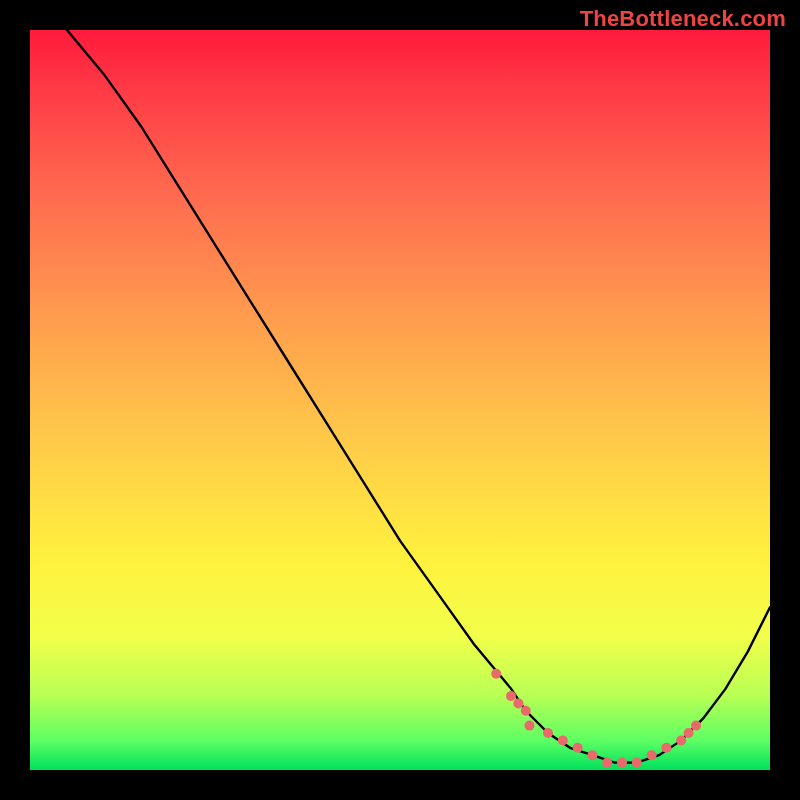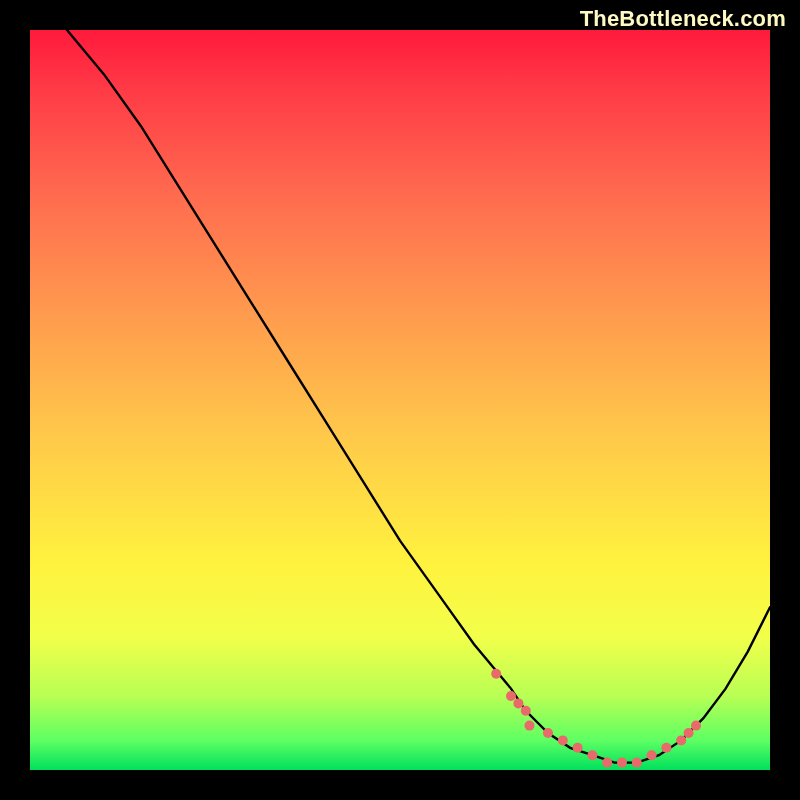--- a/index.html
+++ b/index.html
@@ -39,21 +39,21 @@
       #5eff63 96%,
       #00e05c 100%
     );
   }
   .watermark {
     position: absolute;
     top: 6px;
     right: 14px;
     font-size: 22px;
     font-weight: 600;
-    color: #fef9c3;
+    color: #ef4444;
     letter-spacing: 0.2px;
   }
   svg.curve {
     position: absolute;
     left: 0;
     top: 0;
     width: 740px;
     height: 740px;
     overflow: visible;
   }

